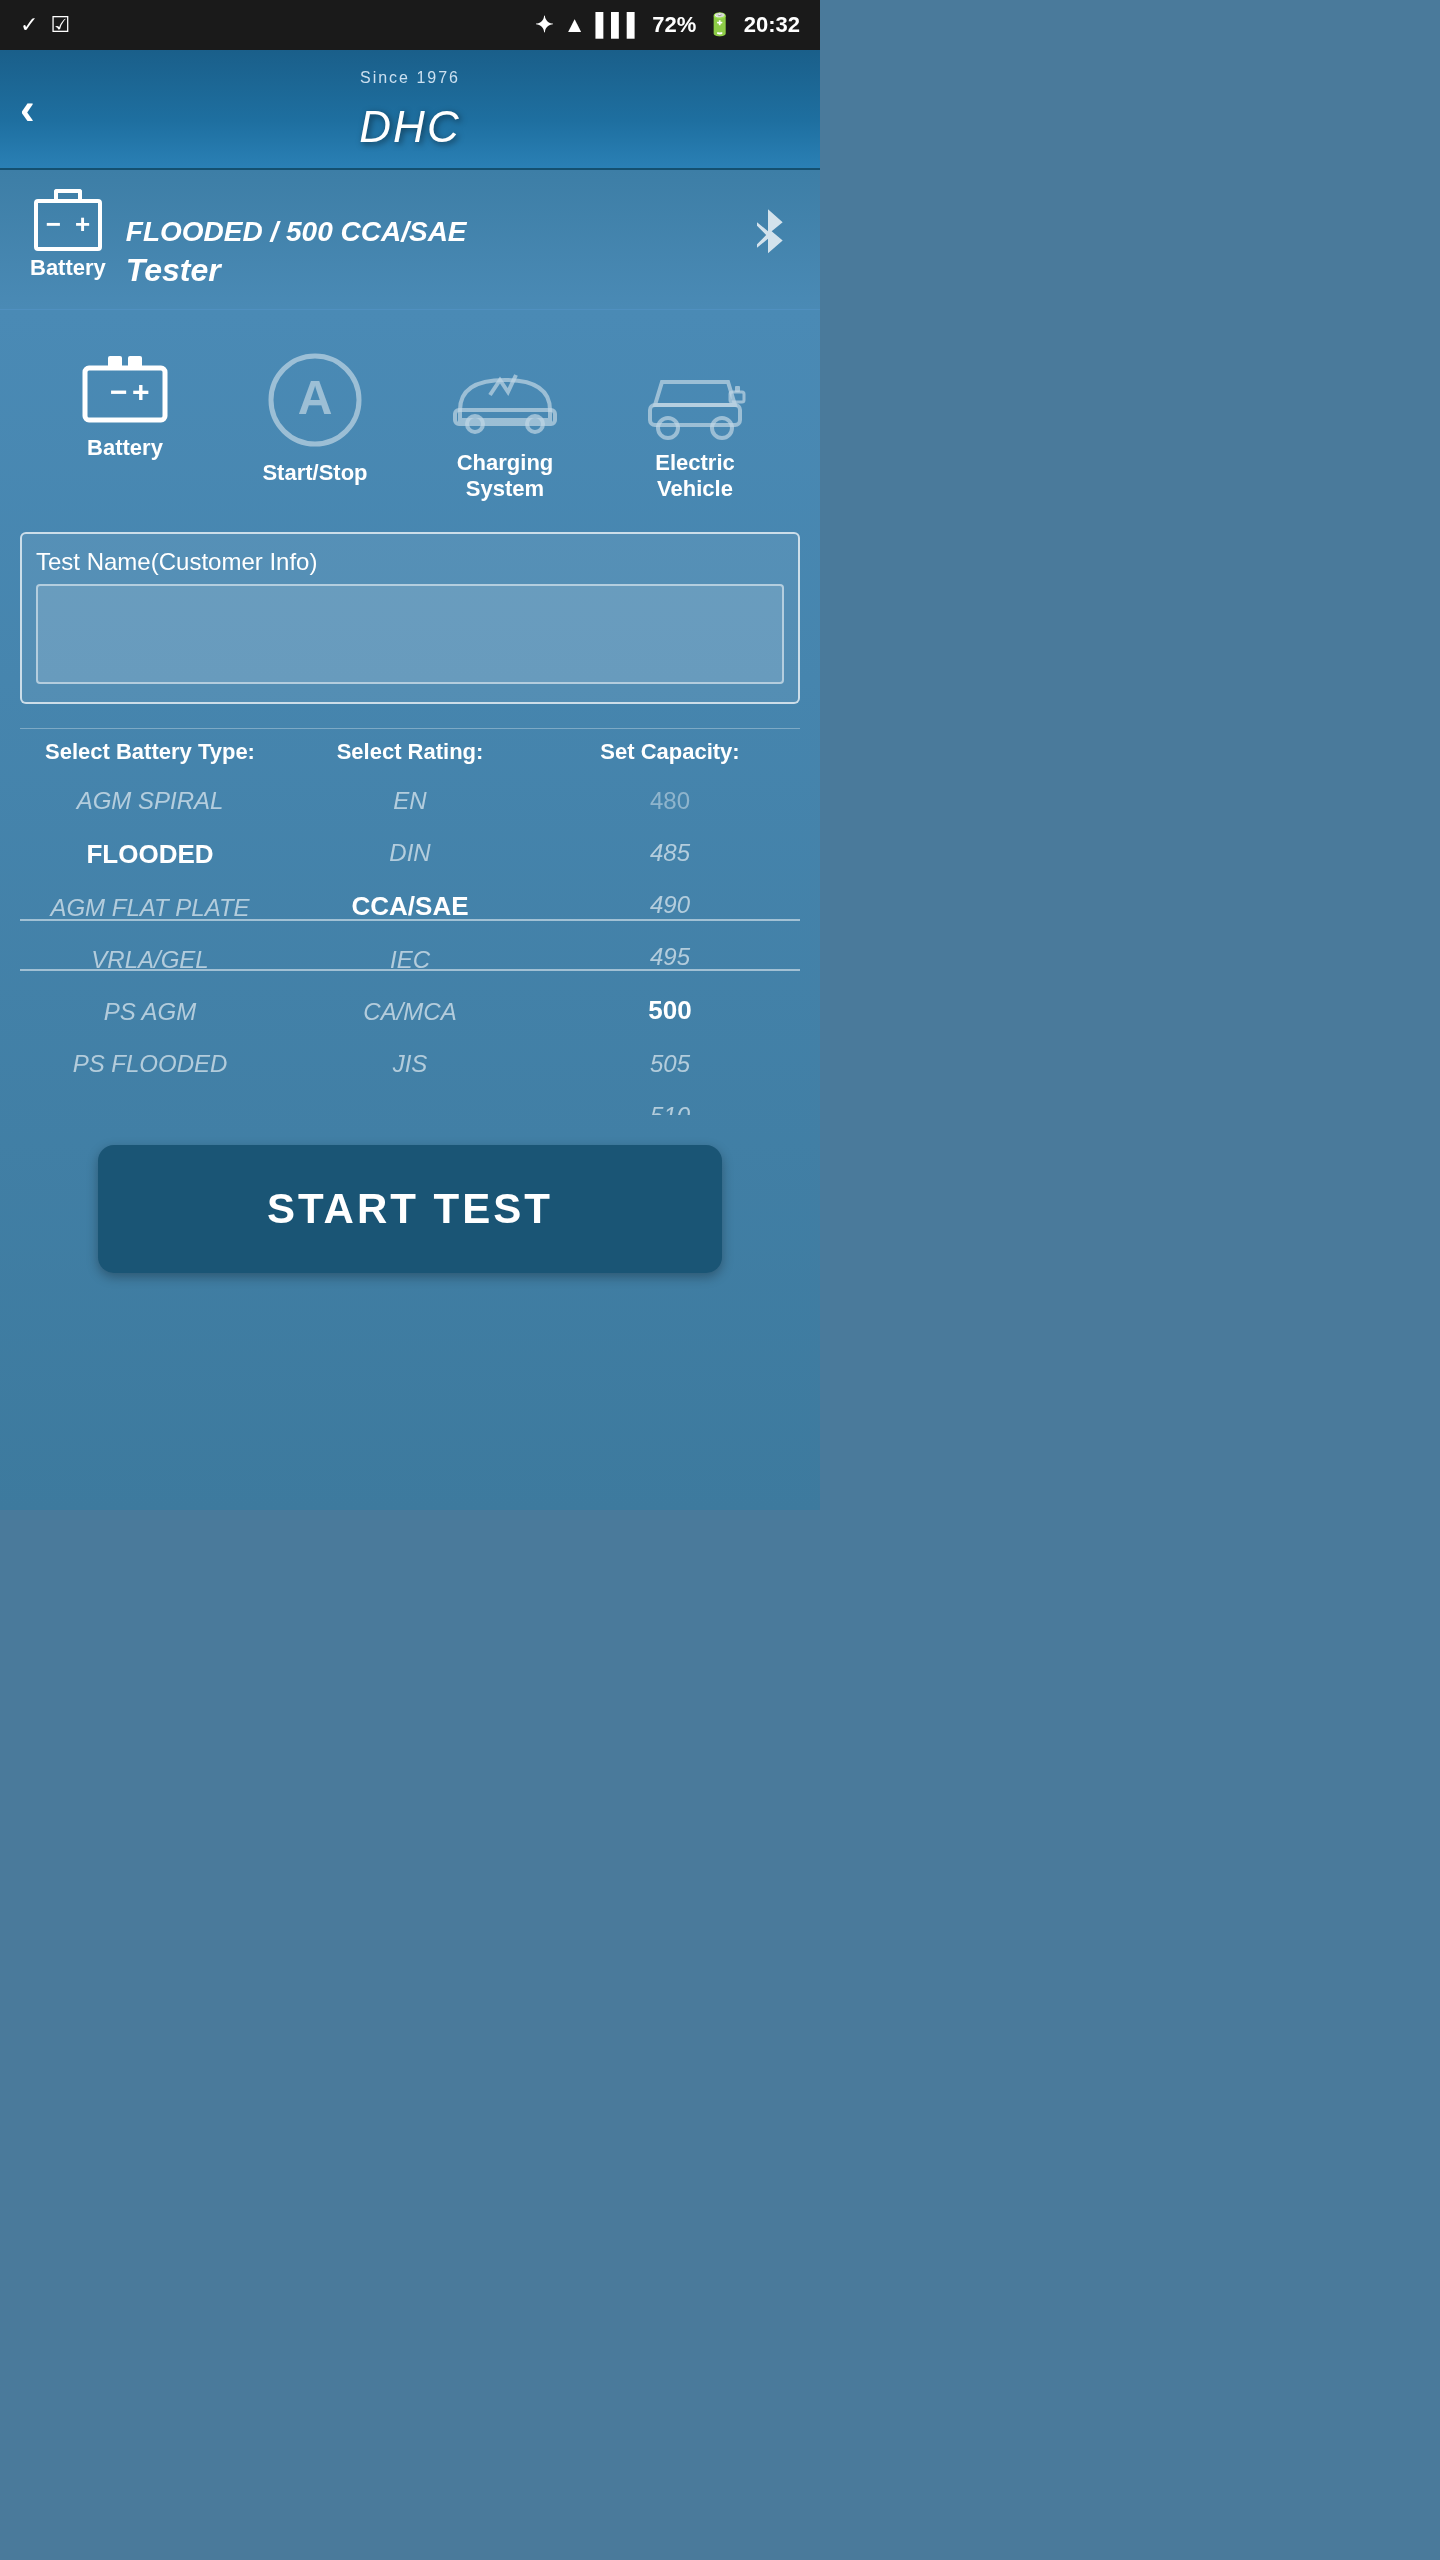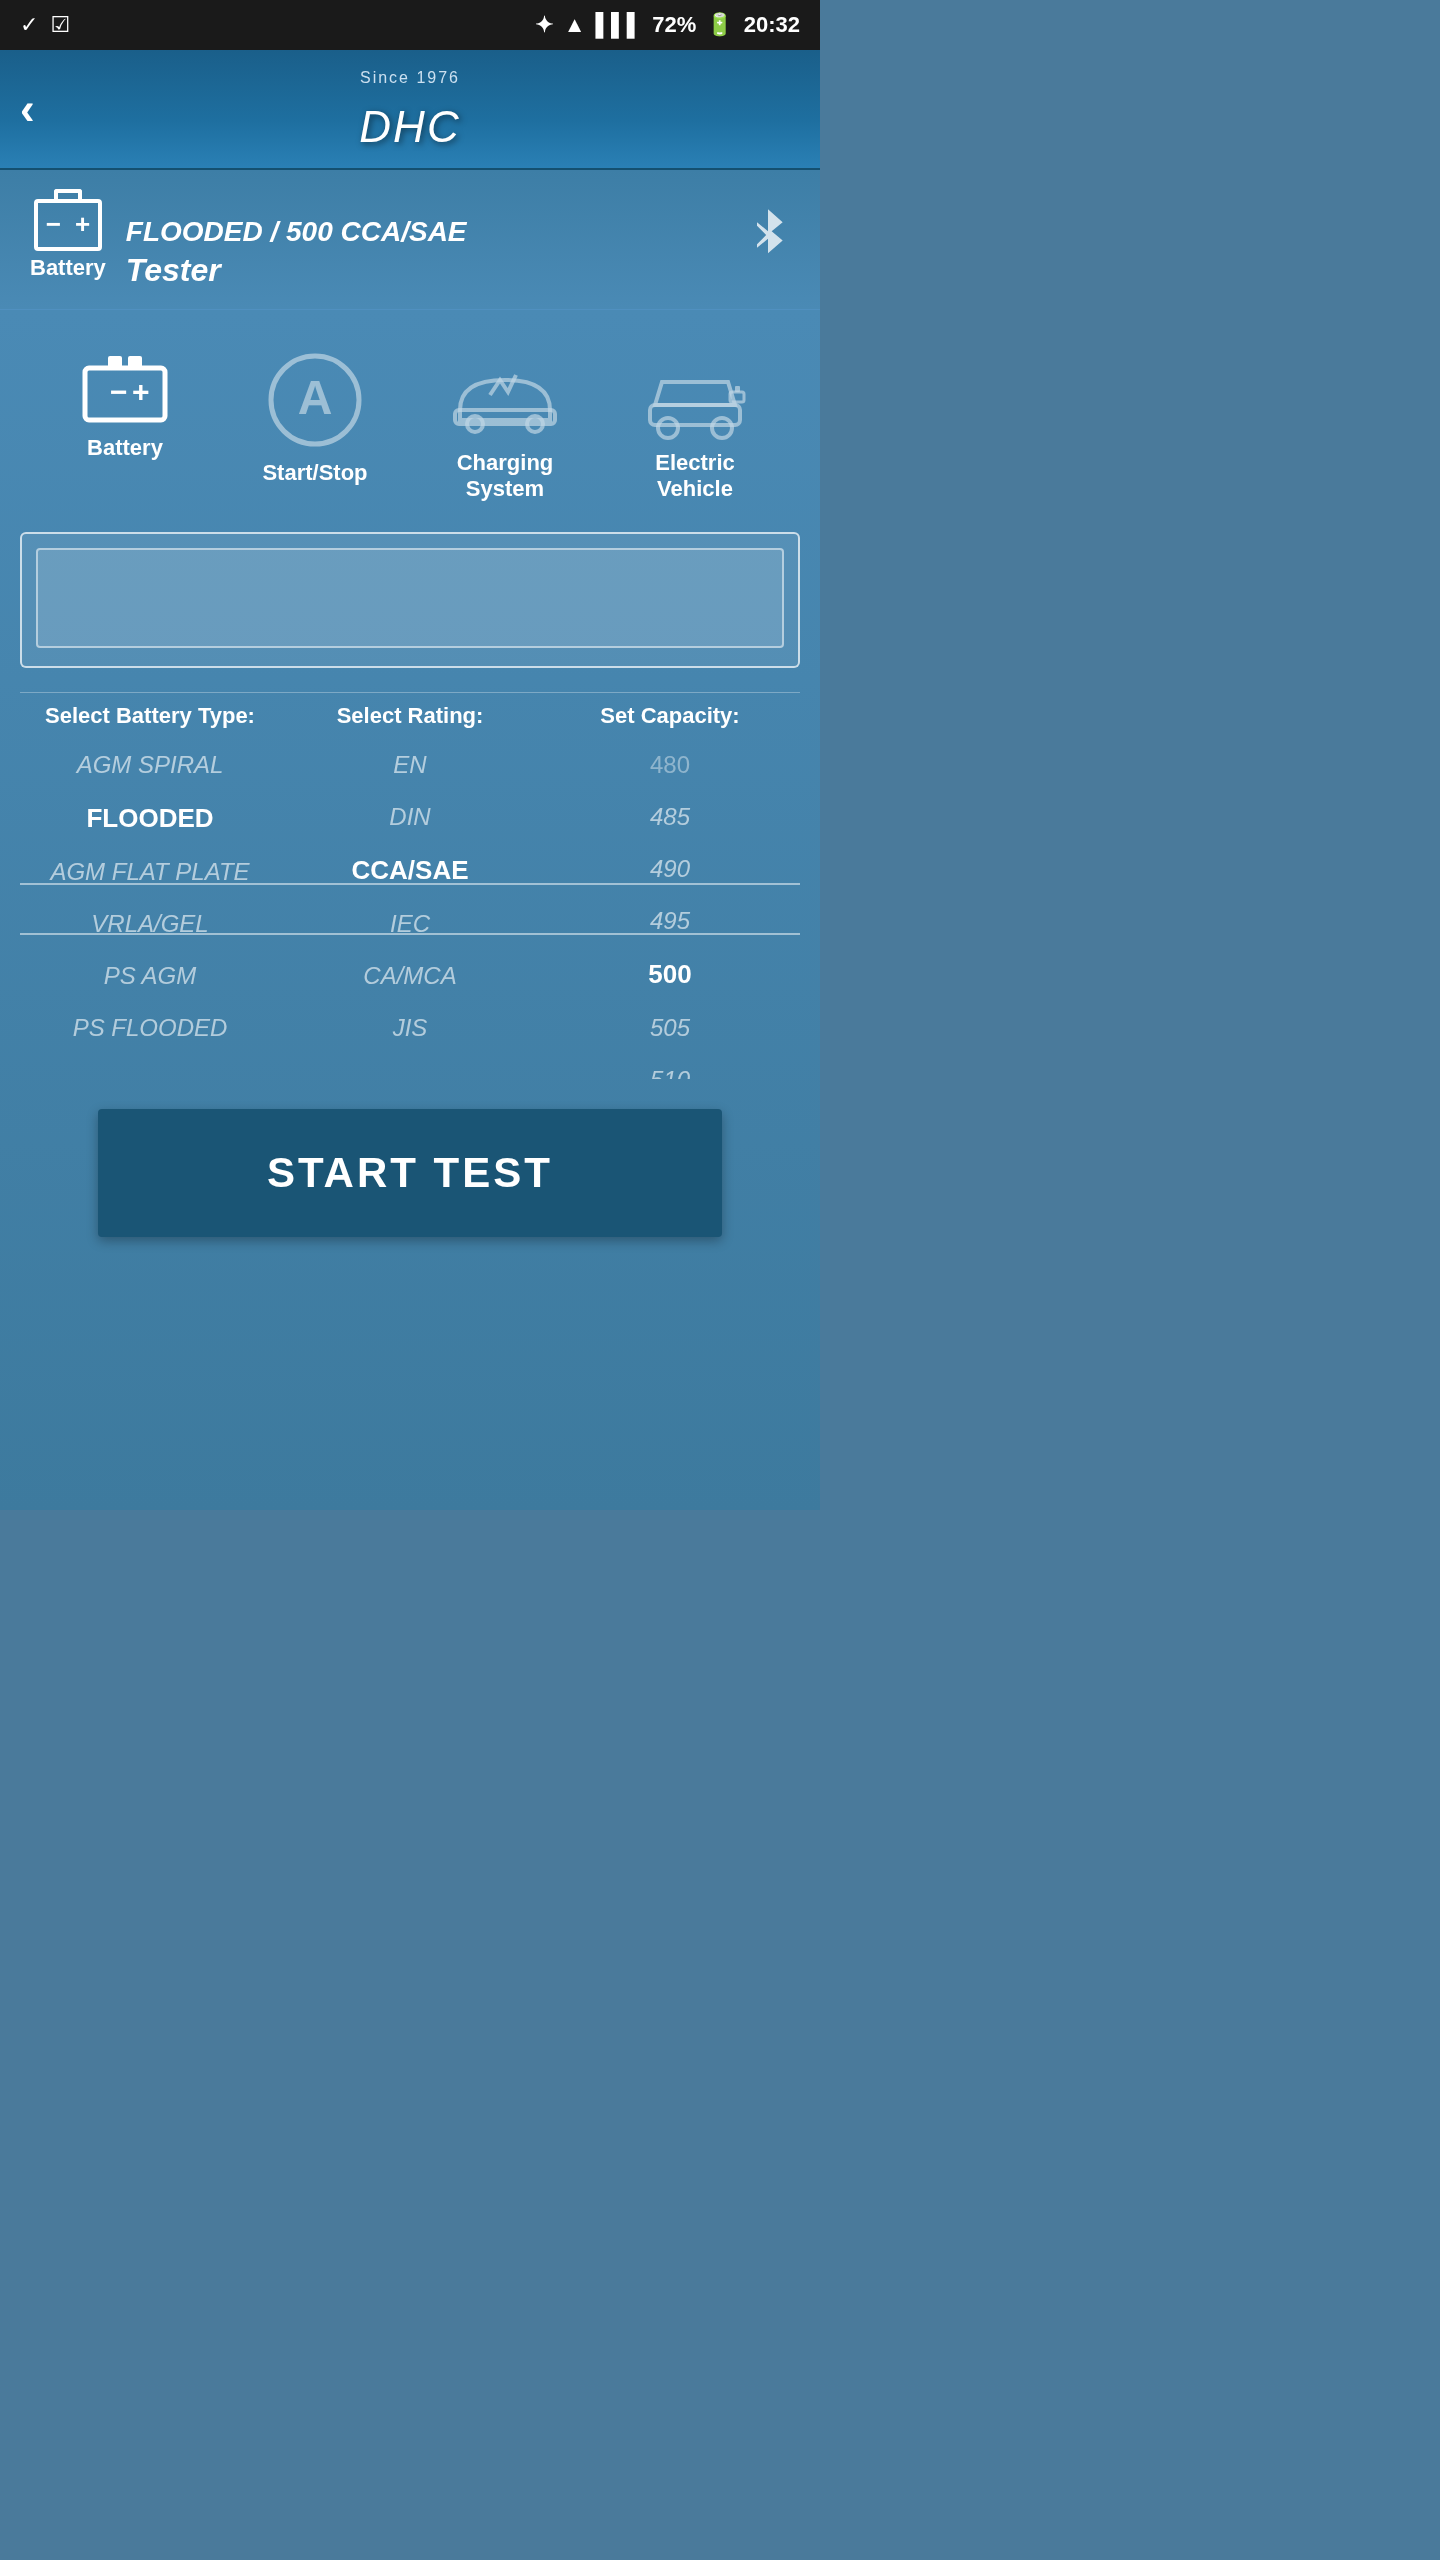--- a/index.html
+++ b/index.html
@@ -279,21 +279,21 @@
     }
 
     
     .start-test-btn {
       display: block;
       width: 80%;
       margin: 30px auto 20px;
       padding: 40px 20px;
       background: #1a5575;
       border: none;
-      border-radius: 4px;
+      border-radius: 16px;
       color: white;
       font-size: 42px;
       font-weight: 900;
       letter-spacing: 3px;
       text-align: center;
       cursor: pointer;
       box-shadow: 0 4px 12px rgba(0,0,0,0.3);
     }
   </style>
 </head>
@@ -394,20 +394,21 @@
           <circle cx="82" cy="78" r="10" stroke="rgba(255,255,255,0.7)" stroke-width="4" fill="none"></circle>
           <rect x="90" y="42" width="14" height="10" rx="2" stroke="rgba(255,255,255,0.7)" stroke-width="3" fill="none"></rect>
           <rect x="95" y="36" width="5" height="6" rx="1" fill="rgba(255,255,255,0.7)"></rect>
         </svg>
       </div>
       <span class="cat-label">Electric<br>Vehicle</span>
     </div>
   </div>
 
   <div class="test-name-container">
+    <div class="test-name-label">Test Name(Customer Info)</div>
     <textarea class="test-name-input" placeholder="" style=""></textarea>
   </div>
 
   <div class="select-headers">
     <div class="select-header-col">Select Battery Type:</div>
     <div class="select-header-col">Select Rating:</div>
     <div class="select-header-col">Set Capacity:</div>
   </div>
 
   <div class="picker-container">

